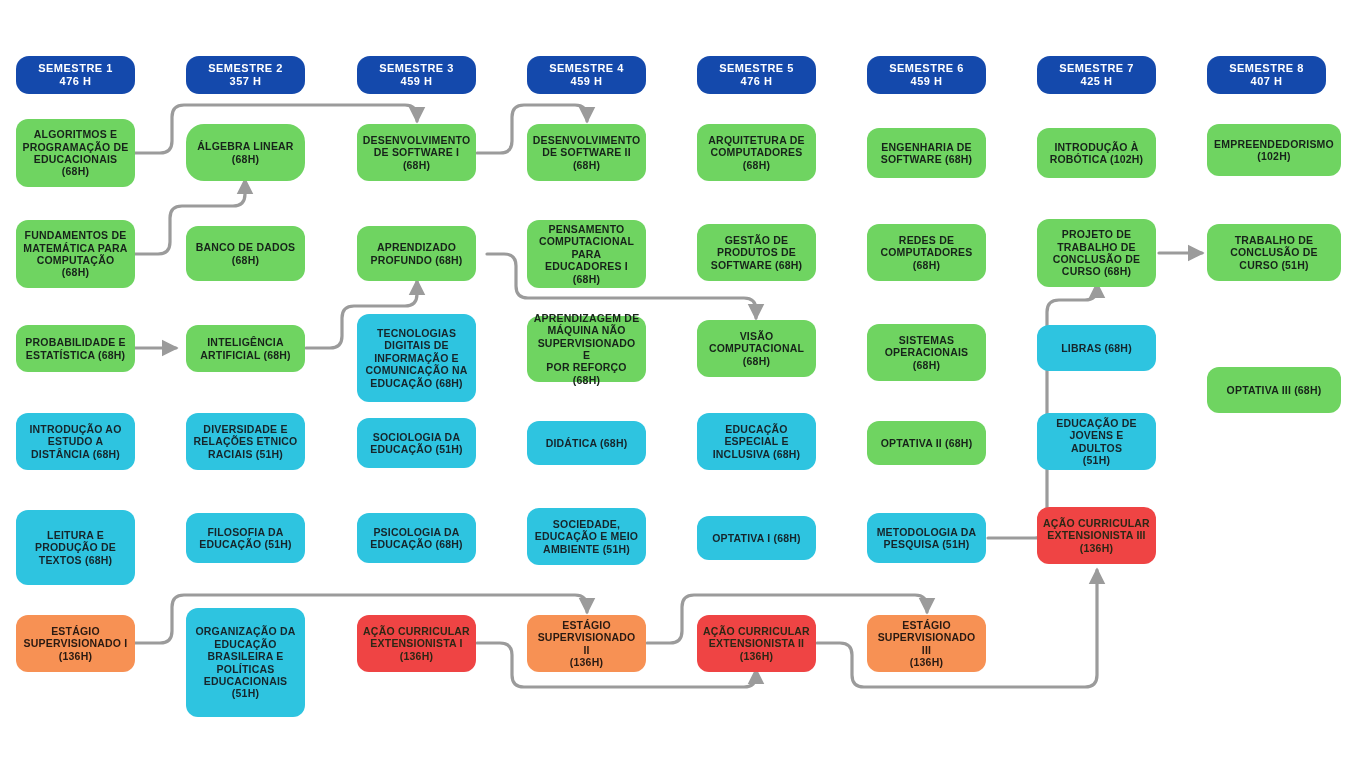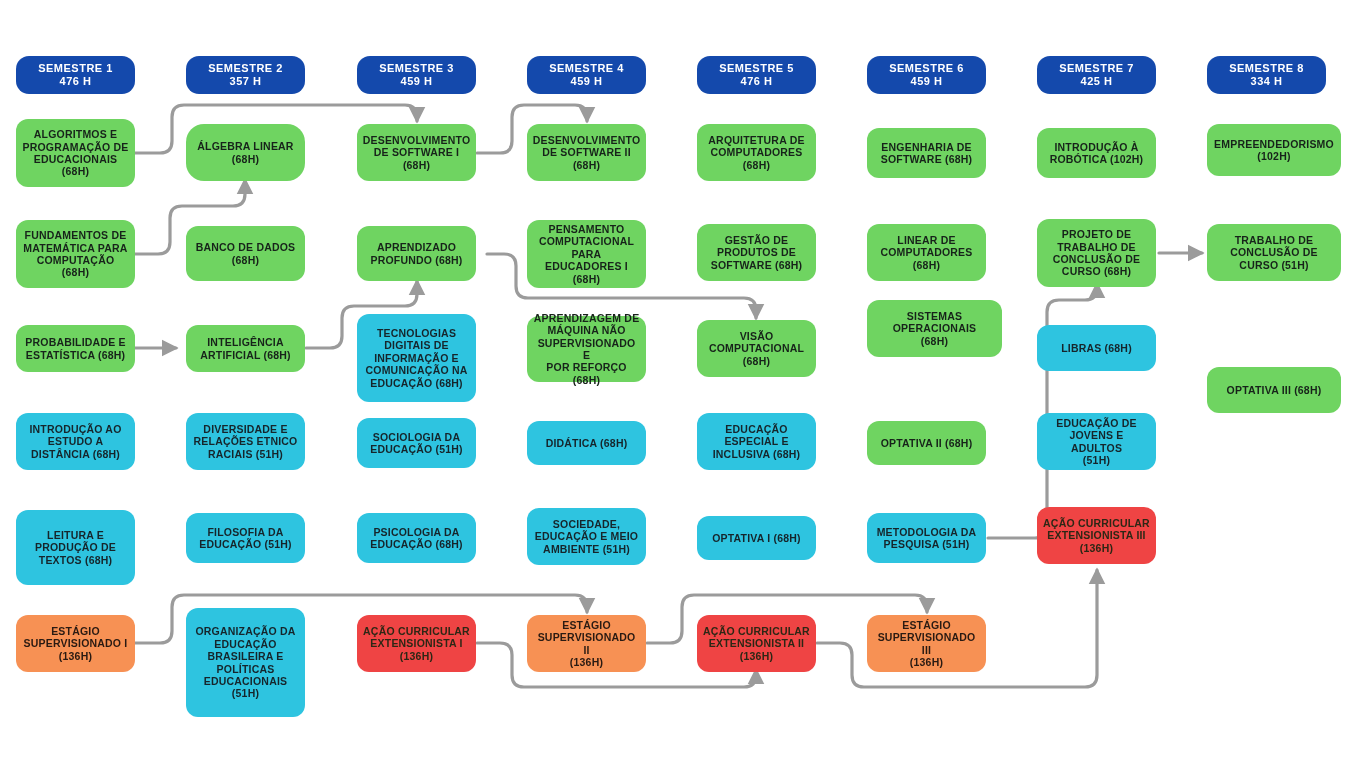--- a/index.html
+++ b/index.html
@@ -82,21 +82,21 @@
 459 H</div>
   <div class="node sem sem-label" style="left:527px;top:56px;width:119px;height:38px;">SEMESTRE 4
 459 H</div>
   <div class="node sem sem-label" style="left:697px;top:56px;width:119px;height:38px;">SEMESTRE 5
 476 H</div>
   <div class="node sem sem-label" style="left:867px;top:56px;width:119px;height:38px;">SEMESTRE 6
 459 H</div>
   <div class="node sem sem-label" style="left:1037px;top:56px;width:119px;height:38px;">SEMESTRE 7
 425 H</div>
   <div class="node sem sem-label" style="left:1207px;top:56px;width:119px;height:38px;">SEMESTRE 8
-334 H</div>
+407 H</div>
 
   <div class="node c-green node-label" style="left:16px;top:119px;width:119px;height:68px;">ALGORITMOS E
 PROGRAMAÇÃO DE
 EDUCACIONAIS
 (68H)</div>
   <div class="node c-green node-label" style="left:16px;top:220px;width:119px;height:68px;">FUNDAMENTOS DE
 MATEMÁTICA PARA
 COMPUTAÇÃO
 (68H)</div>
   <div class="node c-green node-label" style="left:16px;top:325px;width:119px;height:47px;">PROBABILIDADE E
@@ -178,24 +178,24 @@
   <div class="node c-blue node-label" style="left:697px;top:413px;width:119px;height:57px;">EDUCAÇÃO
 ESPECIAL E
 INCLUSIVA (68H)</div>
   <div class="node c-blue node-label" style="left:697px;top:516px;width:119px;height:44px;">OPTATIVA I (68H)</div>
   <div class="node c-yellow node-label" style="left:697px;top:615px;width:119px;height:57px;">AÇÃO CURRICULAR
 EXTENSIONISTA II
 (136H)</div>
 
   <div class="node c-green node-label" style="left:867px;top:128px;width:119px;height:50px;">ENGENHARIA DE
 SOFTWARE (68H)</div>
-  <div class="node c-green node-label" style="left:867px;top:224px;width:119px;height:57px;">LINEAR DE
+  <div class="node c-green node-label" style="left:867px;top:224px;width:119px;height:57px;">REDES DE
 COMPUTADORES
 (68H)</div>
-  <div class="node c-green node-label" style="left:867px;top:300px;width:135px;height:57px;">SISTEMAS
+  <div class="node c-green node-label" style="left:867px;top:324px;width:119px;height:57px;">SISTEMAS
 OPERACIONAIS
 (68H)</div>
   <div class="node c-green node-label" style="left:867px;top:421px;width:119px;height:44px;">OPTATIVA II (68H)</div>
   <div class="node c-blue node-label" style="left:867px;top:513px;width:119px;height:50px;">METODOLOGIA DA
 PESQUISA (51H)</div>
   <div class="node c-orange node-label" style="left:867px;top:615px;width:119px;height:57px;">ESTÁGIO
 SUPERVISIONADO III
 (136H)</div>
 
   <div class="node c-green node-label" style="left:1037px;top:128px;width:119px;height:50px;">INTRODUÇÃO À

